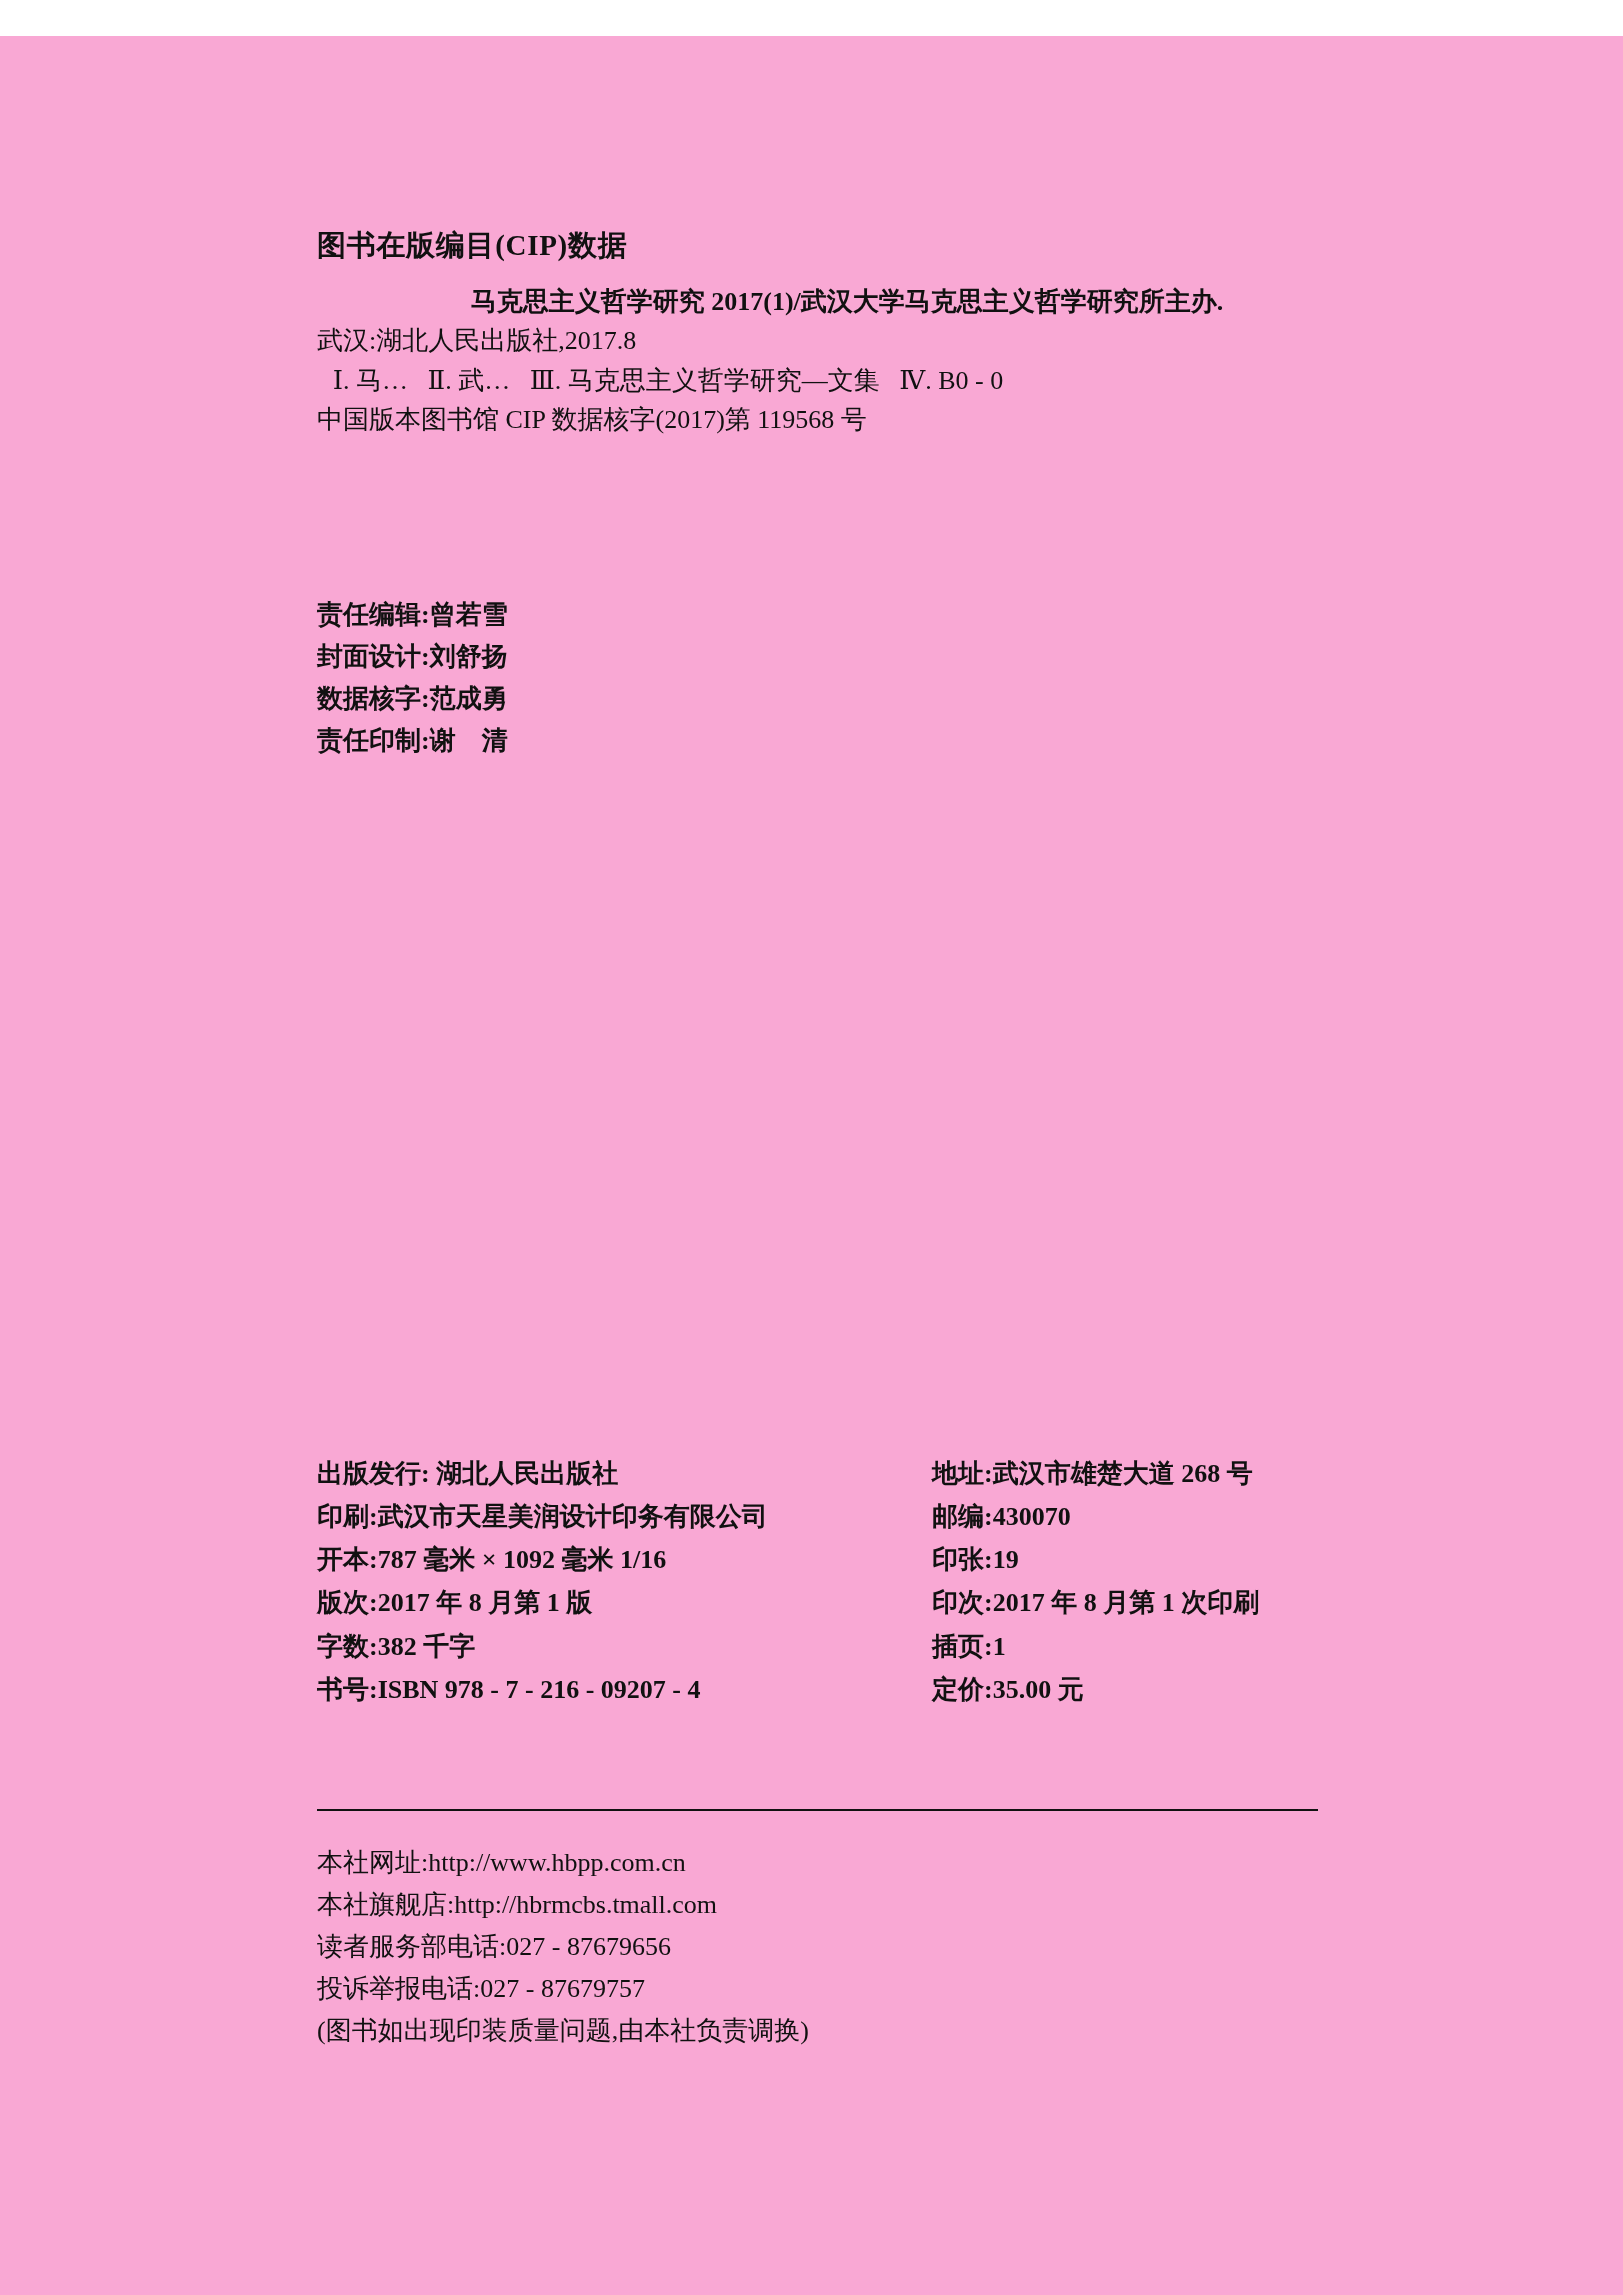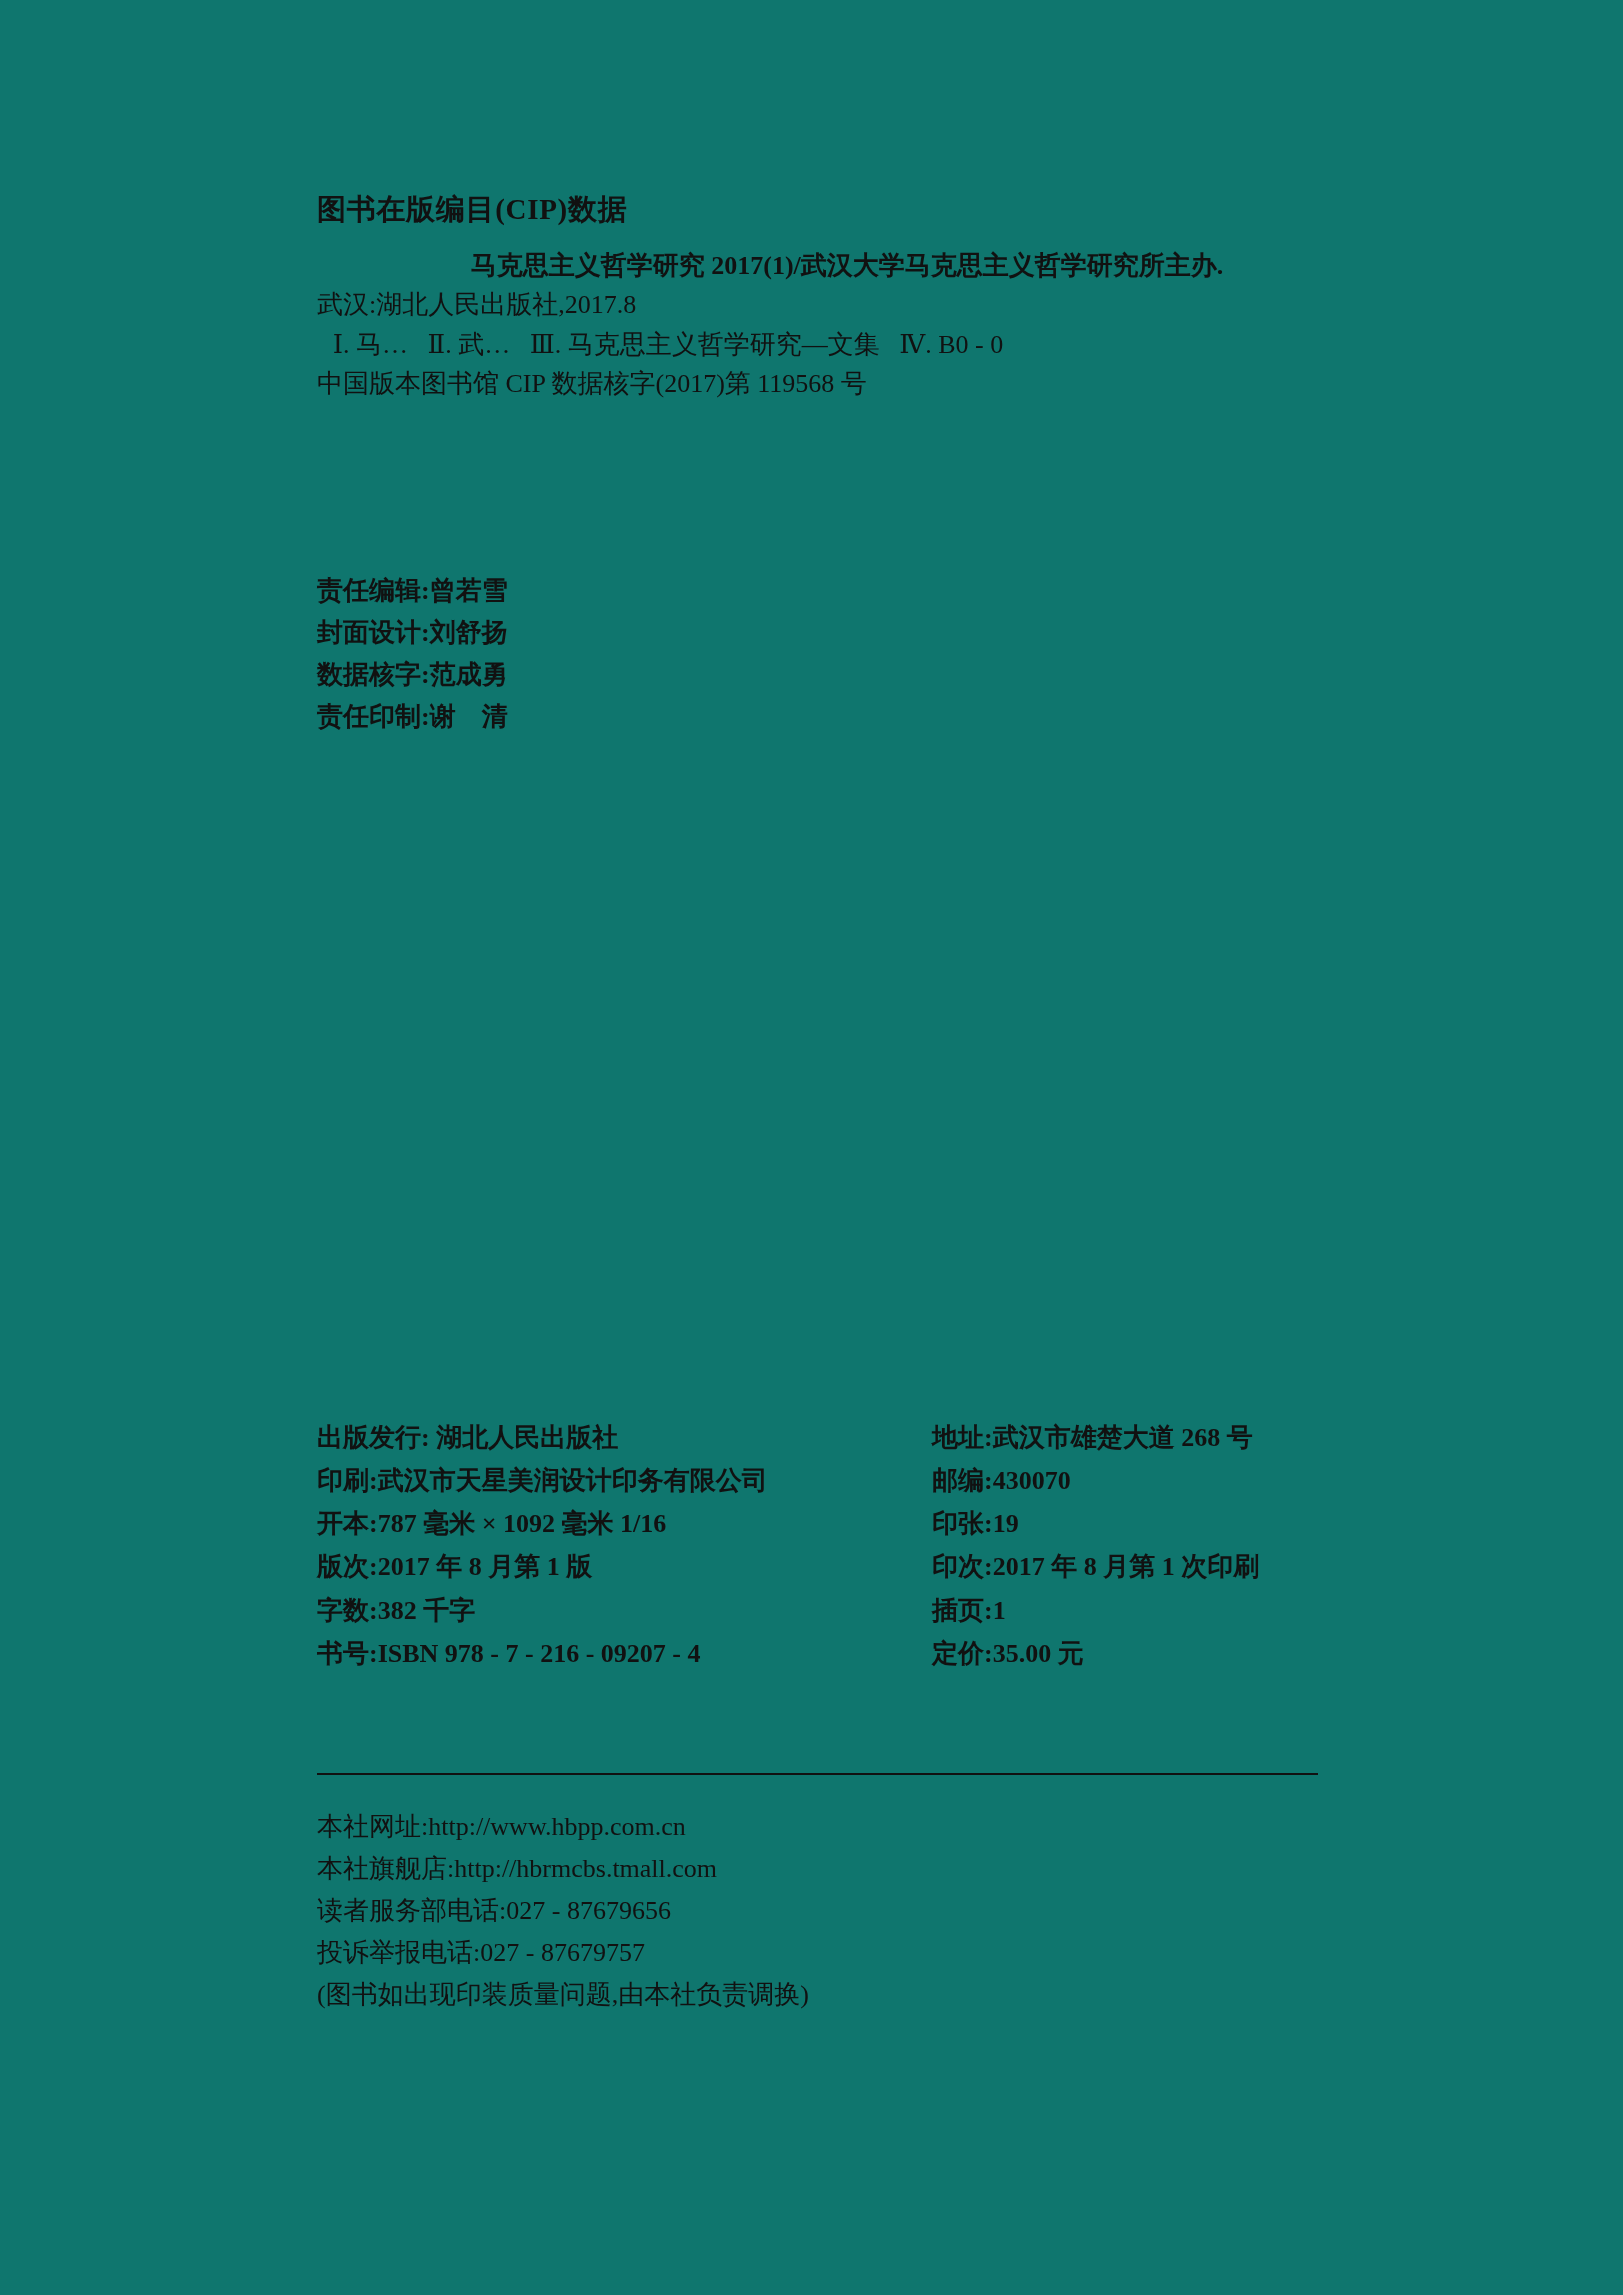--- a/index.html
+++ b/index.html
@@ -11,21 +11,22 @@
     width: 1623px;
     height: 2295px;
     position: relative;
     font-family: "Liberation Serif", "DejaVu Serif", serif;
     color: #111111;
     overflow: hidden;
   }
   .page {
     position: absolute;
     inset: 0;
-    background: #0f766e;
+    background: #f9a8d4;
+    margin-top: 36px;
   }
 
   
   .cip-block {
     position: absolute;
     left: 317px;
     top: 190px;
     width: 1060px;
   }
   .cip-title {
@@ -44,21 +45,21 @@
     text-align: center;
   }
   .cip-line.indent {
     padding-left: 15.7px;
   }
 
   
   .staff-block {
     position: absolute;
     left: 317px;
-    top: 570px;
+    top: 558px;
     width: 785px;
   }
   .staff-line {
     font-size: 26px;
     line-height: 1.62;
     font-weight: bold;
     white-space: pre;
   }
 
   

